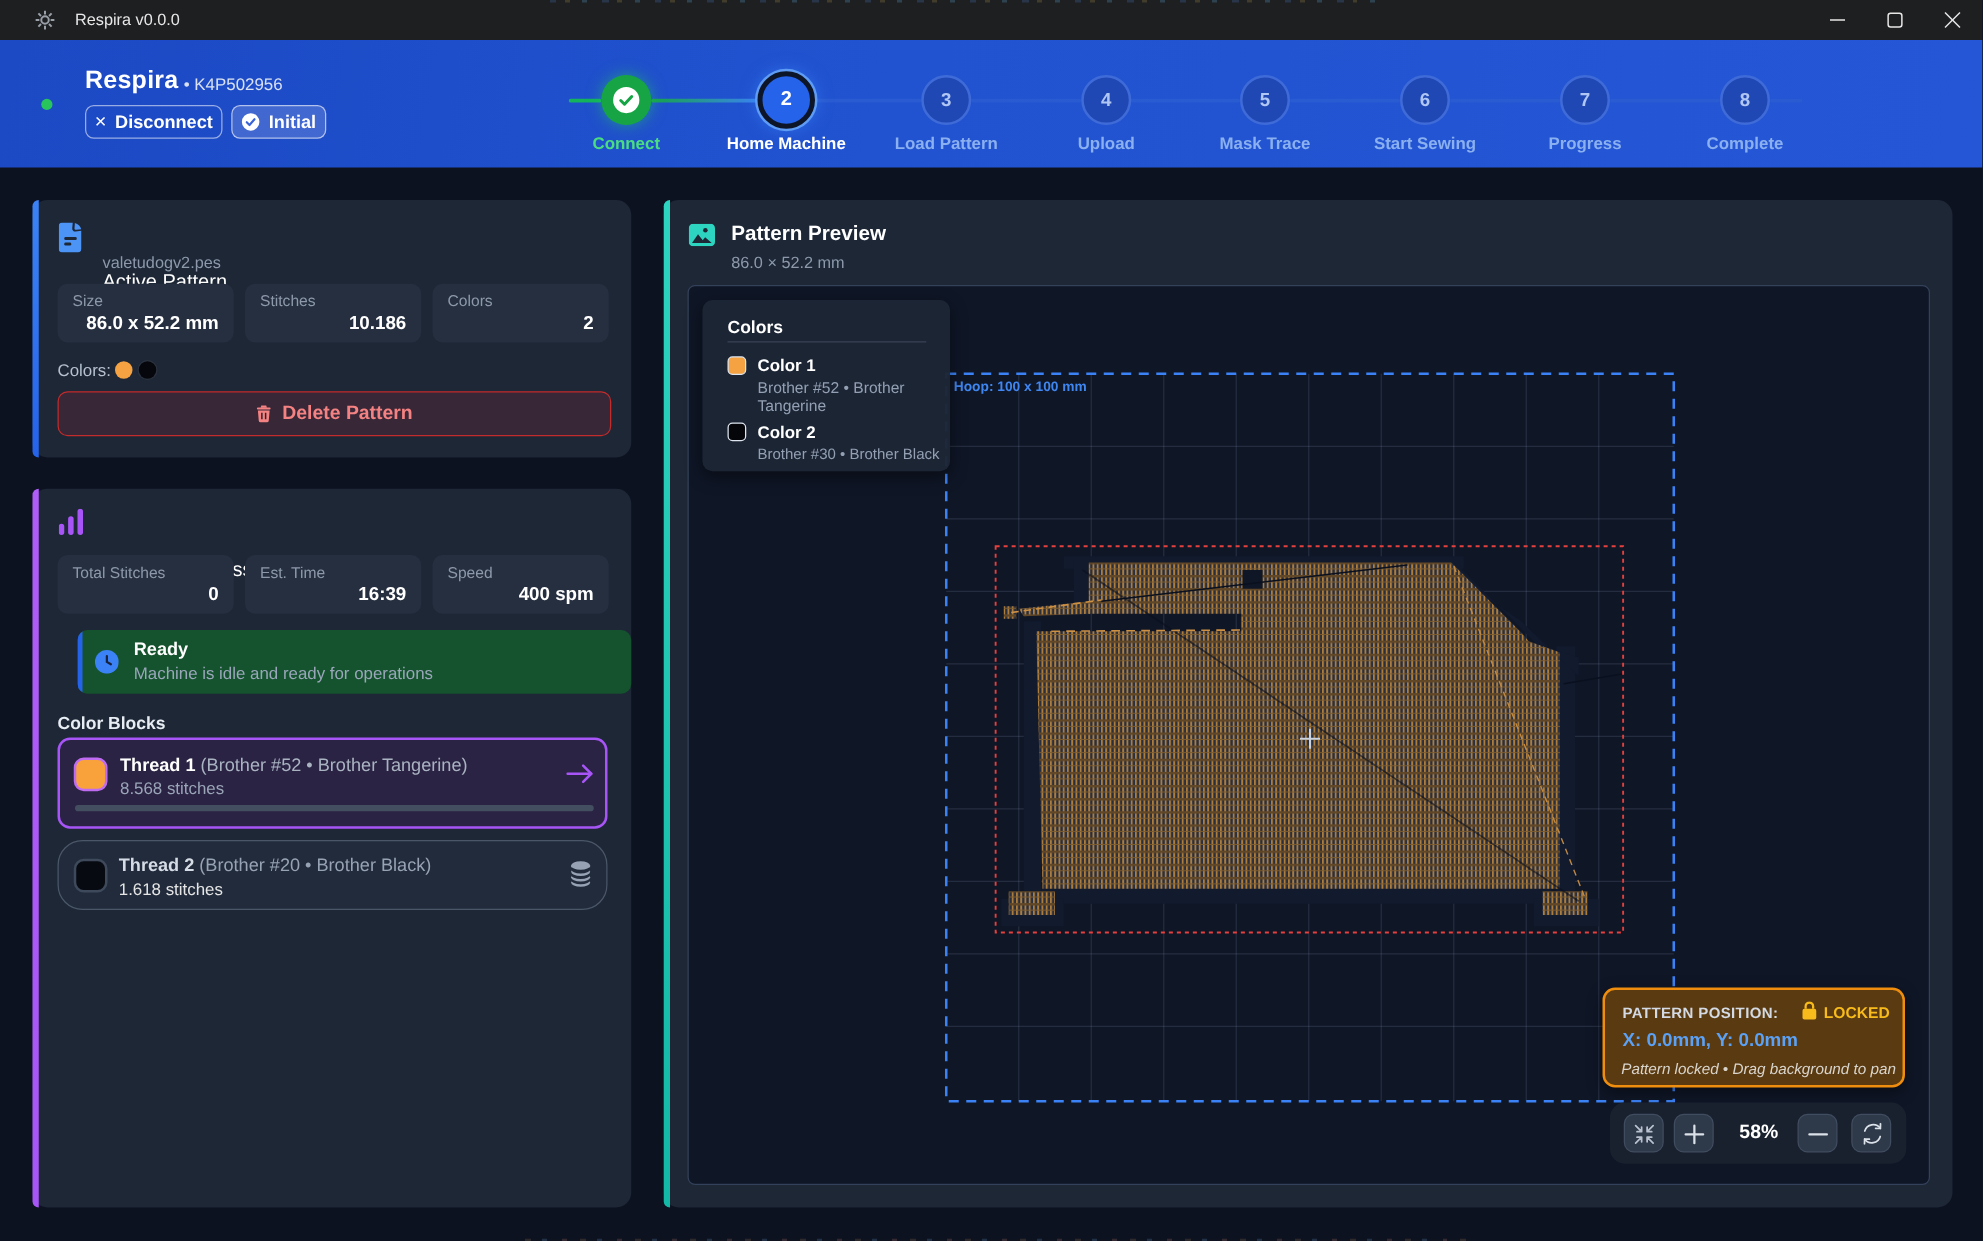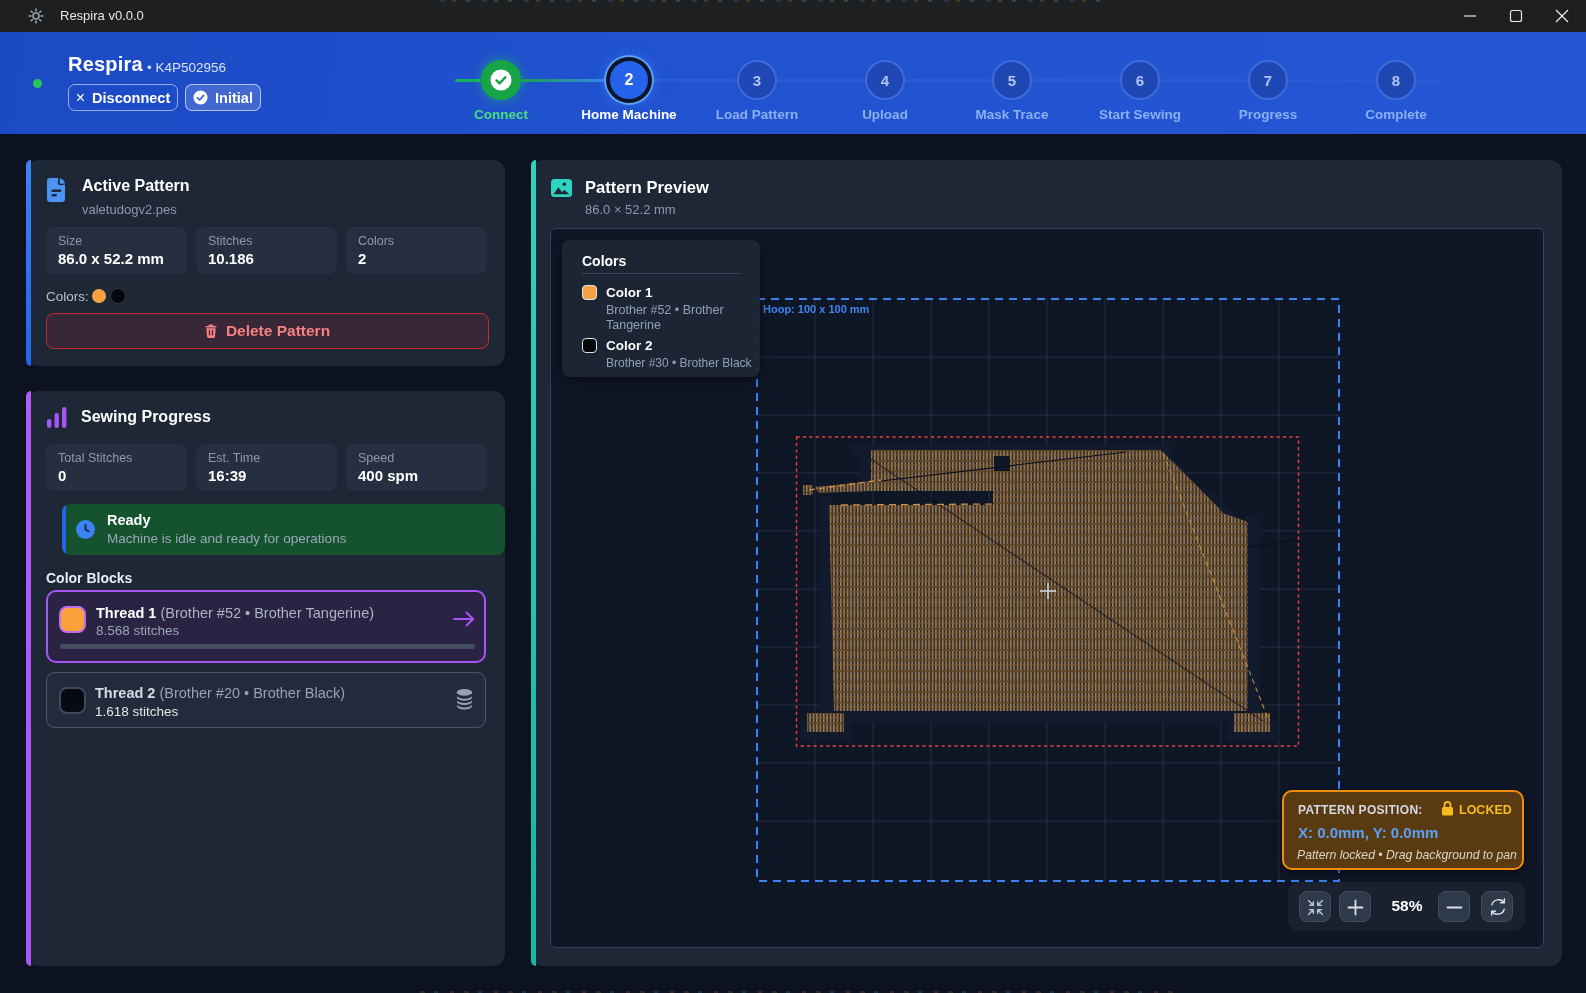--- a/index.html
+++ b/index.html
@@ -29,25 +29,25 @@
     display:flex; align-items:center; justify-content:center; font-weight:bold; font-size:15px; }
   .stepc.future { background:#2048b4; border:2px solid #3f6bd8; color:#b0c6f4; }
   .steplbl { position:absolute; top:75px; width:140px; text-align:center; font-size:13.5px; font-weight:bold; }
   .lbl-future { color:#8ab0f0; }
   .stepline { position:absolute; top:46.5px; height:3px; border-radius:2px; }
 
   
   .card { position:absolute; background:#1d2736; border-radius:12px; }
   .accent { position:absolute; left:0; top:0; bottom:0; width:5px;
     border-radius:12px 0 0 12px; }
-  .cardtitle { position:absolute; color:#fff; font-size:16px; font-weight:bold; }
+  .cardtitle { position:absolute; color:#fff; font-size:16px; font-weight:normal;margin-top:40px; }
   .cardsub { position:absolute; color:#8d99ab; font-size:13px; }
   .statbox { position:absolute; width:141px; height:47px; background:#252f3f; border-radius:8px; padding:7px 12px; }
   .statbox .lab { color:#8d99ab; font-size:12.5px; }
-  .statbox .val { color:#fff; font-size:15px; font-weight:bold; margin-top:2px; }
+  .statbox .val { color:#fff; font-size:15px; font-weight:bold; margin-top:2px;text-align:right; }
 
   
   #pcanvas { left:550px; top:228px; width:994px; height:720px; background:#0f1626;
     border:1px solid #33415a; border-radius:6px; }
 
   svg text { font-family:"Liberation Sans", sans-serif; }
 
   #strip-top { left:440px; top:0; width:670px; height:2px; z-index:50;
     background:repeating-linear-gradient(90deg,#3a5a8a 0 5px,#1e1f21 5px 12px,#7a6a3a 12px 16px,#1e1f21 16px 26px,#4a7a9a 26px 30px,#1e1f21 30px 42px); opacity:0.38; }
   #strip-bottom { left:420px; top:991px; width:760px; height:2px; z-index:50;
@@ -221,21 +221,21 @@
       <div class="abs" style="left:48px;top:31px;font-size:13.5px;color:#9aa5b8">8.568 stitches</div>
       <svg class="abs" style="left:405px;top:19px" width="22" height="16" viewBox="0 0 22 16">
         <g fill="none" stroke="#a855f7" stroke-width="2" stroke-linecap="round" stroke-linejoin="round">
         <path d="M1 8 h19"></path>
             <path d="M13.5 1.5 L20 8 l-6.5 6.5"></path>
           </g>
       </svg>
       <div class="abs" style="left:12px;top:52px;width:415px;height:5px;background:#434e60;border-radius:3px"></div>
     </div>
 
-    <div class="abs" style="left:20px;top:281px;width:440px;height:56px;border:1px solid #4b5769;border-radius:9px;background:#212b3b">
+    <div class="abs" style="left:20px;top:281px;width:440px;height:56px;border:1px solid #4b5769;border-radius:20px;background:#212b3b">
       <div class="abs" style="left:12px;top:14px;width:27px;height:27px;background:#070a10;border:2px solid #3e4a5c;border-radius:8px"></div>
       <div class="abs" style="left:48px;top:12px;font-size:14.5px;color:#97a2b4"><span style="color:#d6dce6;font-weight:bold">Thread 2</span> (Brother #20 • Brother Black)</div>
       <div class="abs" style="left:48px;top:31px;font-size:13.5px;color:#e5e5e5">1.618 stitches</div>
       <svg class="abs" style="left:409px;top:15px" width="17" height="22" viewBox="0 0 17 22">
         <g fill="#97a2b4">
           <ellipse cx="8.5" cy="18" rx="7.6" ry="3.4"></ellipse>
           <ellipse cx="8.5" cy="16" rx="7.6" ry="3.4" fill="#212b3b"></ellipse>
           <ellipse cx="8.5" cy="13.7" rx="7.6" ry="3.4"></ellipse>
           <ellipse cx="8.5" cy="11.7" rx="7.6" ry="3.4" fill="#212b3b"></ellipse>
           <ellipse cx="8.5" cy="9.4" rx="7.6" ry="3.4"></ellipse>

